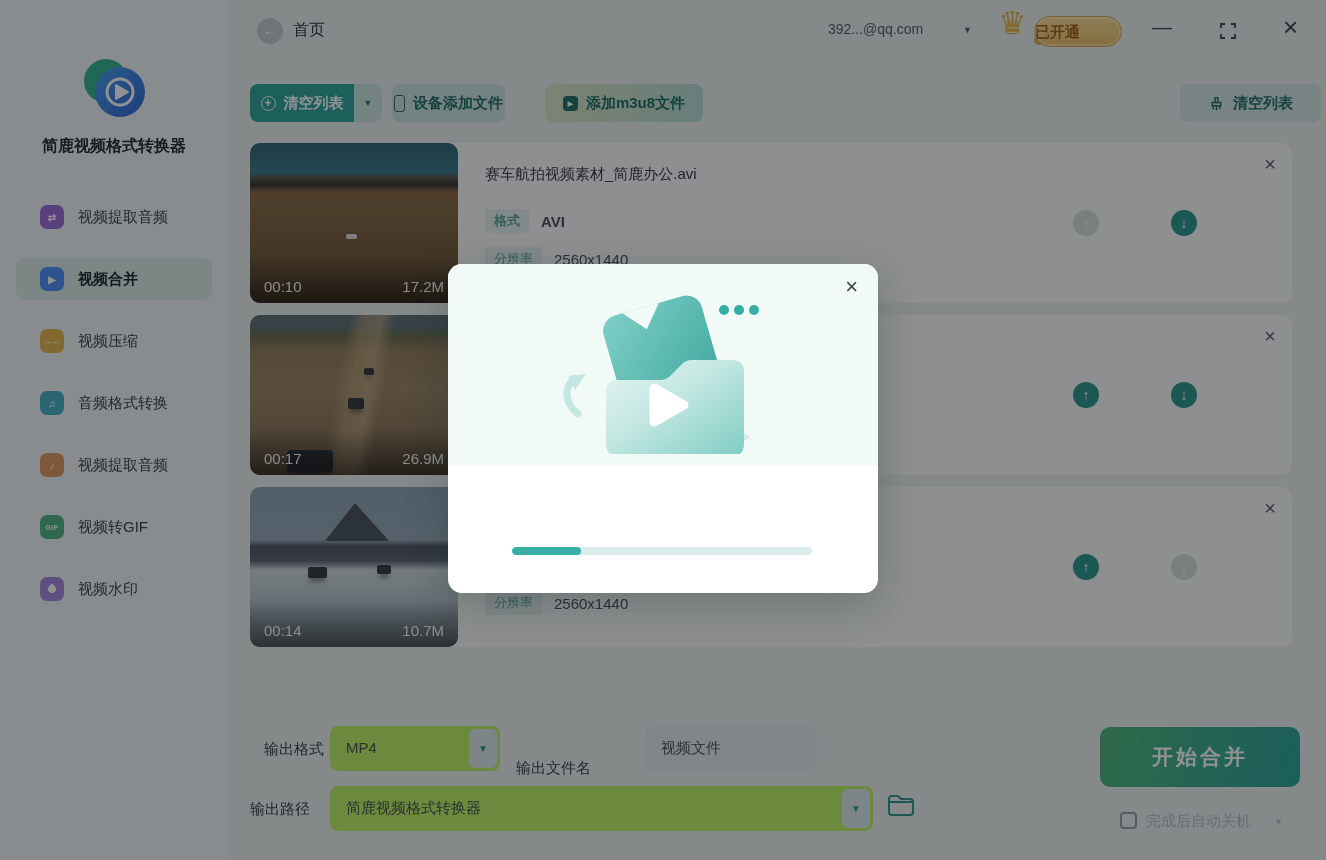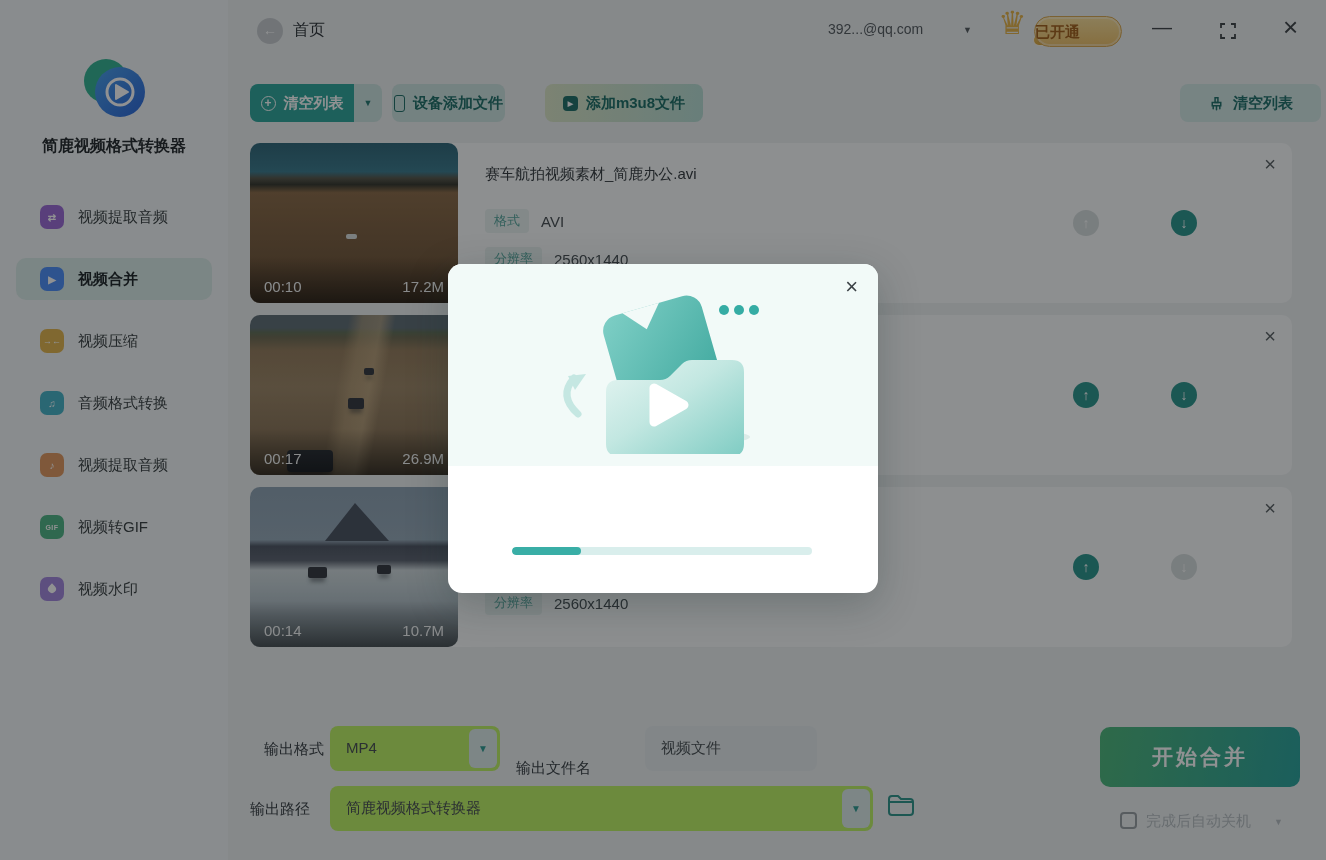--- a/index.html
+++ b/index.html
@@ -73,21 +73,21 @@
   .t3-peak { position:absolute; left:36%; top:10%; width:0; height:0;
     border-left:30px solid transparent; border-right:34px solid transparent; border-bottom:38px solid #4a5260; }
   .mini-car { position:absolute; background:#d9dedd; border-radius:2px; }
   .mini-suv { position:absolute; background:#33383f; border-radius:2px; box-shadow:0 6px 4px -2px rgba(40,46,52,0.45); }
   .thumb-meta { position:absolute; left:0; right:0; bottom:0; height:46px;
     background:linear-gradient(180deg, rgba(0,0,0,0), rgba(0,0,0,0.55)); }
   .thumb-dur { position:absolute; left:14px; bottom:8px; color:#f2f4f4; font-size:15px; }
   .thumb-size { position:absolute; right:14px; bottom:8px; color:#f2f4f4; font-size:15px; }
   .file-title { position:absolute; left:235px; top:22px; font-size:15px; color:#343a3e; }
   .tagline { position:absolute; left:235px; display:flex; align-items:center; }
-  .line1 { top:66px; } .line2 { top:104px;text-align:right; }
+  .line1 { top:66px;font-weight:bold; } .line2 { top:104px;text-align:right; }
   .pill { background:#e8f1ef; color:#55a59c; font-size:13px; padding:3px 9px; border-radius:4px; margin-right:12px; }
   .tag-value { font-size:15px; color:#474e52; }
   .circle-btn { position:absolute; top:67px; width:26px; height:26px; border-radius:50%;
     text-align:center; line-height:26px; font-size:14px; }
   .circle-up { left:823px; } .circle-down { left:921px; }
   .circle-on { background:#2b958c; color:#fff; }
   .circle-off { background:#d6dcdc; color:#fafcfc; }
   .row-close { position:absolute; right:16px; top:10px; font-size:20px; color:#596063; }
 
   

